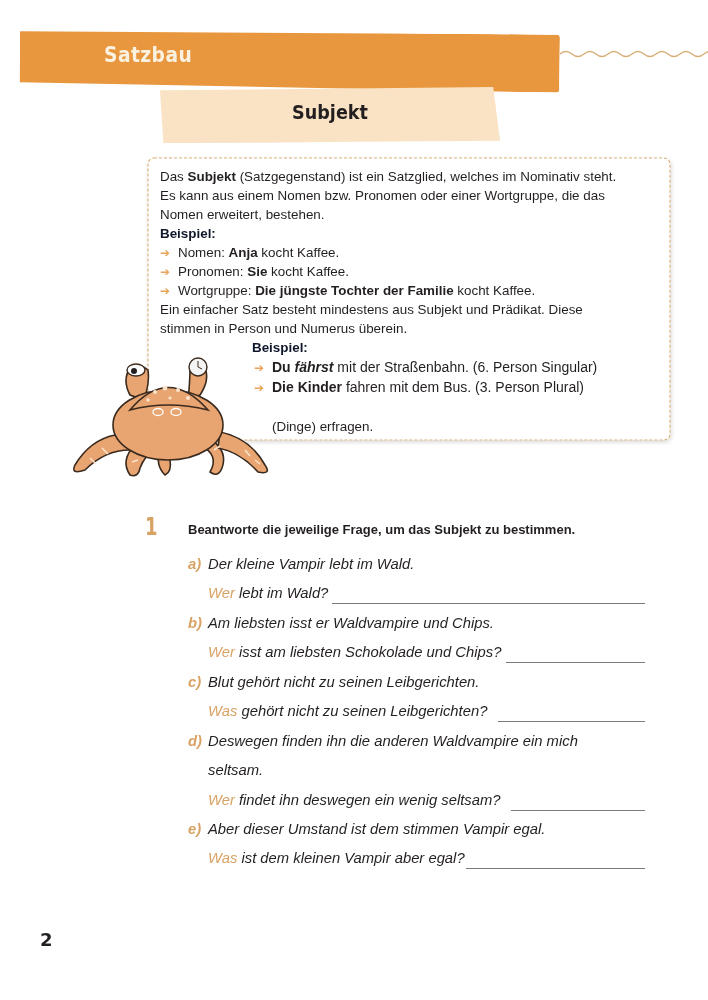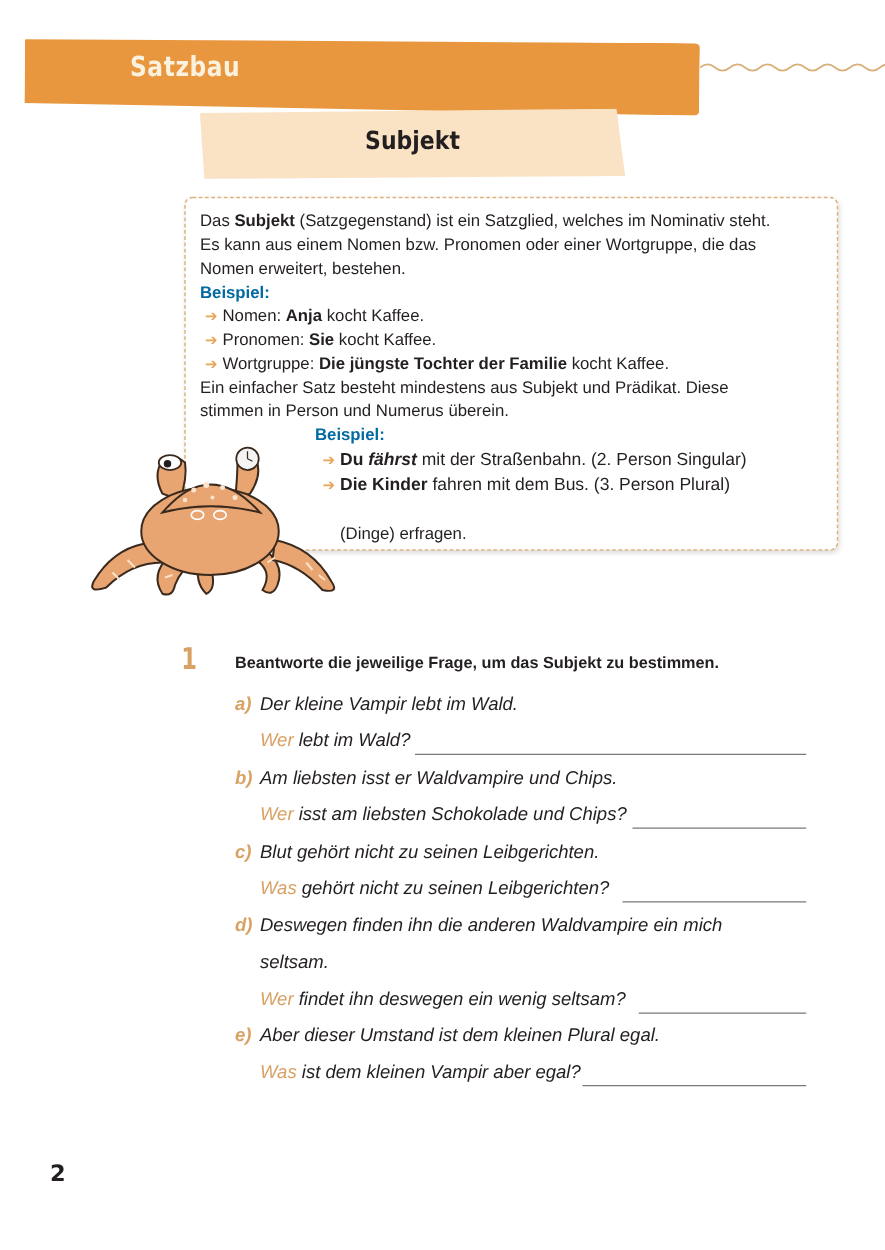--- a/index.html
+++ b/index.html
@@ -17,23 +17,23 @@
 
   
   #sub-band { left: 160px; top: 87px; width: 340px; height: 56px; background: #fae3c4;
     border-radius: 4px; box-shadow: 1px 2px 3px rgba(0,0,0,0.12);
     clip-path: polygon(0 6%, 98% 0, 100% 96%, 1% 100%); }
   #sub-title { left: 160px; top: 100px; width: 340px; text-align: center; font-family: "DejaVu Sans", sans-serif;
     font-weight: bold; font-size: 20px; color: #231f20; transform: scaleX(0.88); }
 
   
   #info-box { left: 145px; top: 155px; width: 530px; height: 290px; }
-  .info-text { position: absolute; font-size: 13.4px; line-height: 19px; color: #231f20; white-space: nowrap; text-align: center; }
+  .info-text { position: absolute; font-size: 13.4px; line-height: 19px; color: #231f20; white-space: nowrap; }
   .info-text b { font-weight: bold; }
-  .orange-label { color: #0369a1; font-weight: bold; }
+  .orange-label { color: #0f172a; font-weight: bold; }
   .arrow { color: #e8a55a; display: inline-block; width: 18px; font-size: 12px; }
 
   
   #mascot { left: 60px; top: 340px; width: 220px; height: 140px; }
 
   
   #ex-num { left: 143px; top: 513px; font-family: "DejaVu Sans", sans-serif; font-weight: bold;
     font-size: 24px; color: #d9a265; transform: scaleX(0.75); }
   #ex-instr { left: 188px; top: 522px; font-size: 13px; font-weight: bold; color: #231f20; text-align: right; }
   .q-line { position: absolute; left: 188px; font-size: 14.8px; color: #231f20; white-space: nowrap; font-style: italic; }
@@ -72,21 +72,21 @@
   <div class="info-text orange-label" style="left:15px;top:69px">Beispiel:</div>
 
   <div class="info-text" style="left:15px;top:88px"><span class="arrow">➔</span><span>Nomen: </span><b>Anja</b><span> kocht Kaffee.</span></div>
   <div class="info-text" style="left:15px;top:126px"><span class="arrow">➔</span><span>Wortgruppe: </span><b>Die jüngste Tochter der Familie</b><span> kocht Kaffee.</span></div>
   <div class="info-text" style="left:15px;top:107px"><span class="arrow">➔</span><span>Pronomen: </span><b>Sie</b><span> kocht Kaffee.</span></div>
 
   <div class="info-text" style="left:15px;top:145px">Ein einfacher Satz besteht mindestens aus Subjekt und Prädikat. Diese</div>
   <div class="info-text" style="left:15px;top:164px">stimmen in Person und Numerus überein.</div>
 
   <div class="info-text orange-label" style="left:107px;top:183px">Beispiel:</div>
-  <div class="info-text" style="left:109px;top:203px;font-size:14px"><span class="arrow">➔</span><b>Du</b> <b><i>fährst</i></b><span> mit der Straßenbahn. (2. Person Singular)</span></div>
+  <div class="info-text" style="left:109px;top:203px;font-size:14px"><span class="arrow">➔</span><b>Du</b> <b><i>fährst</i></b><span> mit der Straßenbahn. (6. Person Singular)</span></div>
   <div class="info-text" style="left:109px;top:223px;font-size:14px"><span class="arrow">➔</span><b>Die Kinder</b><span> fahren mit dem Bus. (3. Person Plural)</span></div>
   <div class="info-text" style="left:127px;top:262px">(Dinge) erfragen.</div>
 </div>
 
 <svg id="mascot" class="abs" viewBox="0 0 220 140">
   <g stroke="#3a2a1e" stroke-width="1.6" fill="#e8a571">
 
     <path d="M70 55 Q62 40 70 28 Q78 22 88 30 Q90 42 84 60 Z"></path>
     <path d="M140 55 Q150 40 145 28 Q140 20 130 28 Q130 42 128 60 Z"></path>
 
@@ -136,17 +136,17 @@
 
 <div class="q-line" style="top:674px"><span class="q-letter">c)</span><span>Blut gehört nicht zu seinen Leibgerichten.</span></div>
 <div class="q-line" style="top:703px;left:208px"><span class="q-wh">Was</span><span> gehört nicht zu seinen Leibgerichten?</span></div>
 <div class="answer-line" style="top:721px;left:498px;width:147px"></div>
 
 <div class="q-line" style="top:733px"><span class="q-letter">d)</span><span>Deswegen finden ihn die anderen Waldvampire ein mich</span></div>
 <div class="q-line" style="top:762px;left:208px">seltsam.</div>
 <div class="q-line" style="top:792px;left:208px"><span class="q-wh">Wer</span><span> findet ihn deswegen ein wenig seltsam?</span></div>
 <div class="answer-line" style="top:810px;left:511px;width:134px"></div>
 
-<div class="q-line" style="top:821px"><span class="q-letter">e)</span><span>Aber dieser Umstand ist dem kleinen Plural egal.</span></div>
+<div class="q-line" style="top:821px"><span class="q-letter">e)</span><span>Aber dieser Umstand ist dem stimmen Vampir egal.</span></div>
 <div class="q-line" style="top:850px;left:208px"><span class="q-wh">Was</span><span> ist dem kleinen Vampir aber egal?</span></div>
 <div class="answer-line" style="top:868px;left:466px;width:179px"></div>
 
 <div id="page-num" class="abs">2</div>
 
 </body></html>

